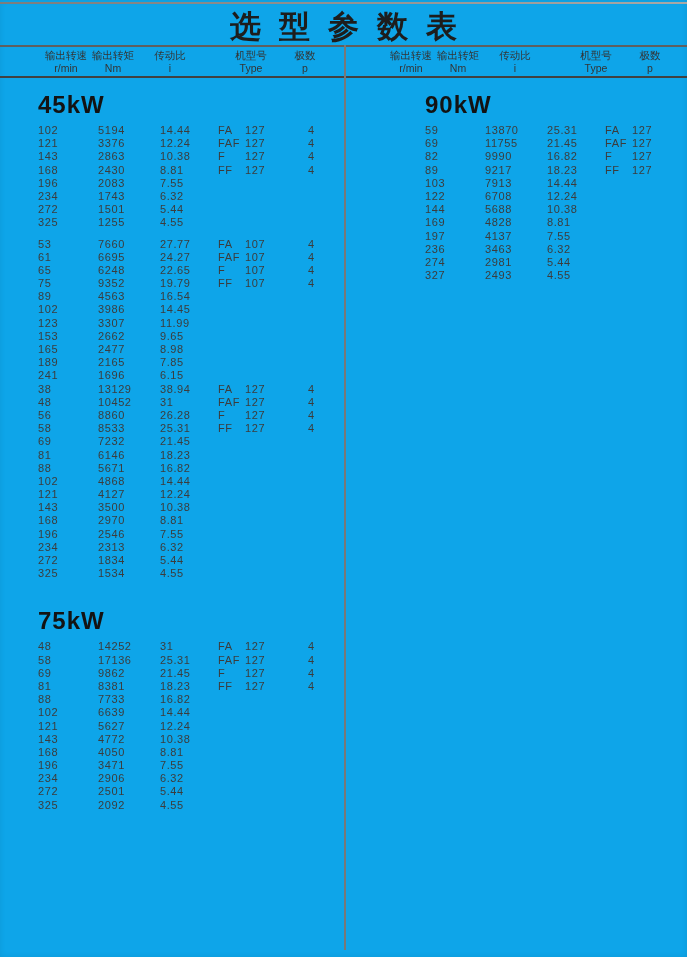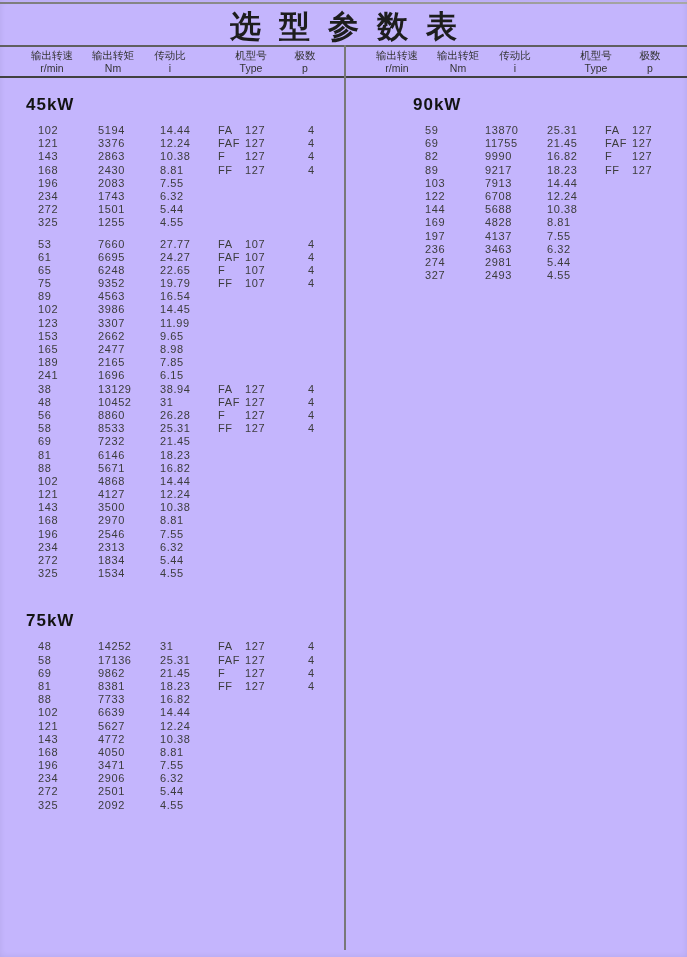--- a/index.html
+++ b/index.html
@@ -1,20 +1,20 @@
 <!DOCTYPE html>
 <html><head>
 <meta charset="utf-8">
 <style>
   html, body { margin: 0; padding: 0; background: #dddcd8; }
   .page {
     position: relative;
     width: 687px; height: 957px;
     margin: 0 auto;
-    background: #c4b5fd;
+    background: #0ea5e9;
     overflow: hidden;
     font-family: "Liberation Sans", sans-serif;
     color: #3f3f3f;
     box-shadow: inset 0 0 6px rgba(0,0,0,0.08);
   }
   .rule { position: absolute; left: 0; width: 100%; }
   .rule-top    { top: 2px;  height: 2px; background: linear-gradient(to right, #7d7d7d, #a8a8a6); }
   .rule-title  { top: 45px; height: 2px; background: #5f5f5f; }
   .rule-header { top: 76px; height: 2px; background: #414141; }
   .divider {
@@ -30,28 +30,28 @@
   }
   .header-group { position: absolute; top: 49px; width: 345px; height: 27px; }
   .hg-left  { left: 0; }
   .hg-right { left: 345px; }
   .hcell {
     position: absolute; top: 0;
     transform: translateX(-50%);
     text-align: center; white-space: nowrap;
     font-size: 10.5px; line-height: 12.5px; color: #343434;
   }
-  .hp1 { left: 52px; }  .hp2 { left: 113px; } .hp3 { left: 170px; }
+  .hp1 { left: 66px; }  .hp2 { left: 113px; } .hp3 { left: 170px; }
   .hp4 { left: 251px; } .hp5 { left: 305px; }
   .content-col { position: absolute; top: 78px; }
   .col-left  { left: 0;     width: 344px; }
   .col-right { left: 345px; width: 342px; padding-left: 42px; }
   .section-heading {
-    margin: 14px 0 6px 26px;
-    font-size: 17px; font-weight: 800; letter-spacing: 1px;
+    margin: 14px 0 6px 38px;
+    font-size: 24px; font-weight: 800; letter-spacing: 1px;
     line-height: 26px; color: #131313;
   }
   .section + .section .section-heading { margin-top: 28px; }
   .block + .block { margin-top: 8px; }
   .row {
     display: grid;
     grid-template-columns: 60px 62px 58px 27px 63px 24px;
     padding-left: 38px;
     height: 13.2px; line-height: 13.2px;
     font-size: 11px; letter-spacing: 0.6px; color: #3c3c3c;

